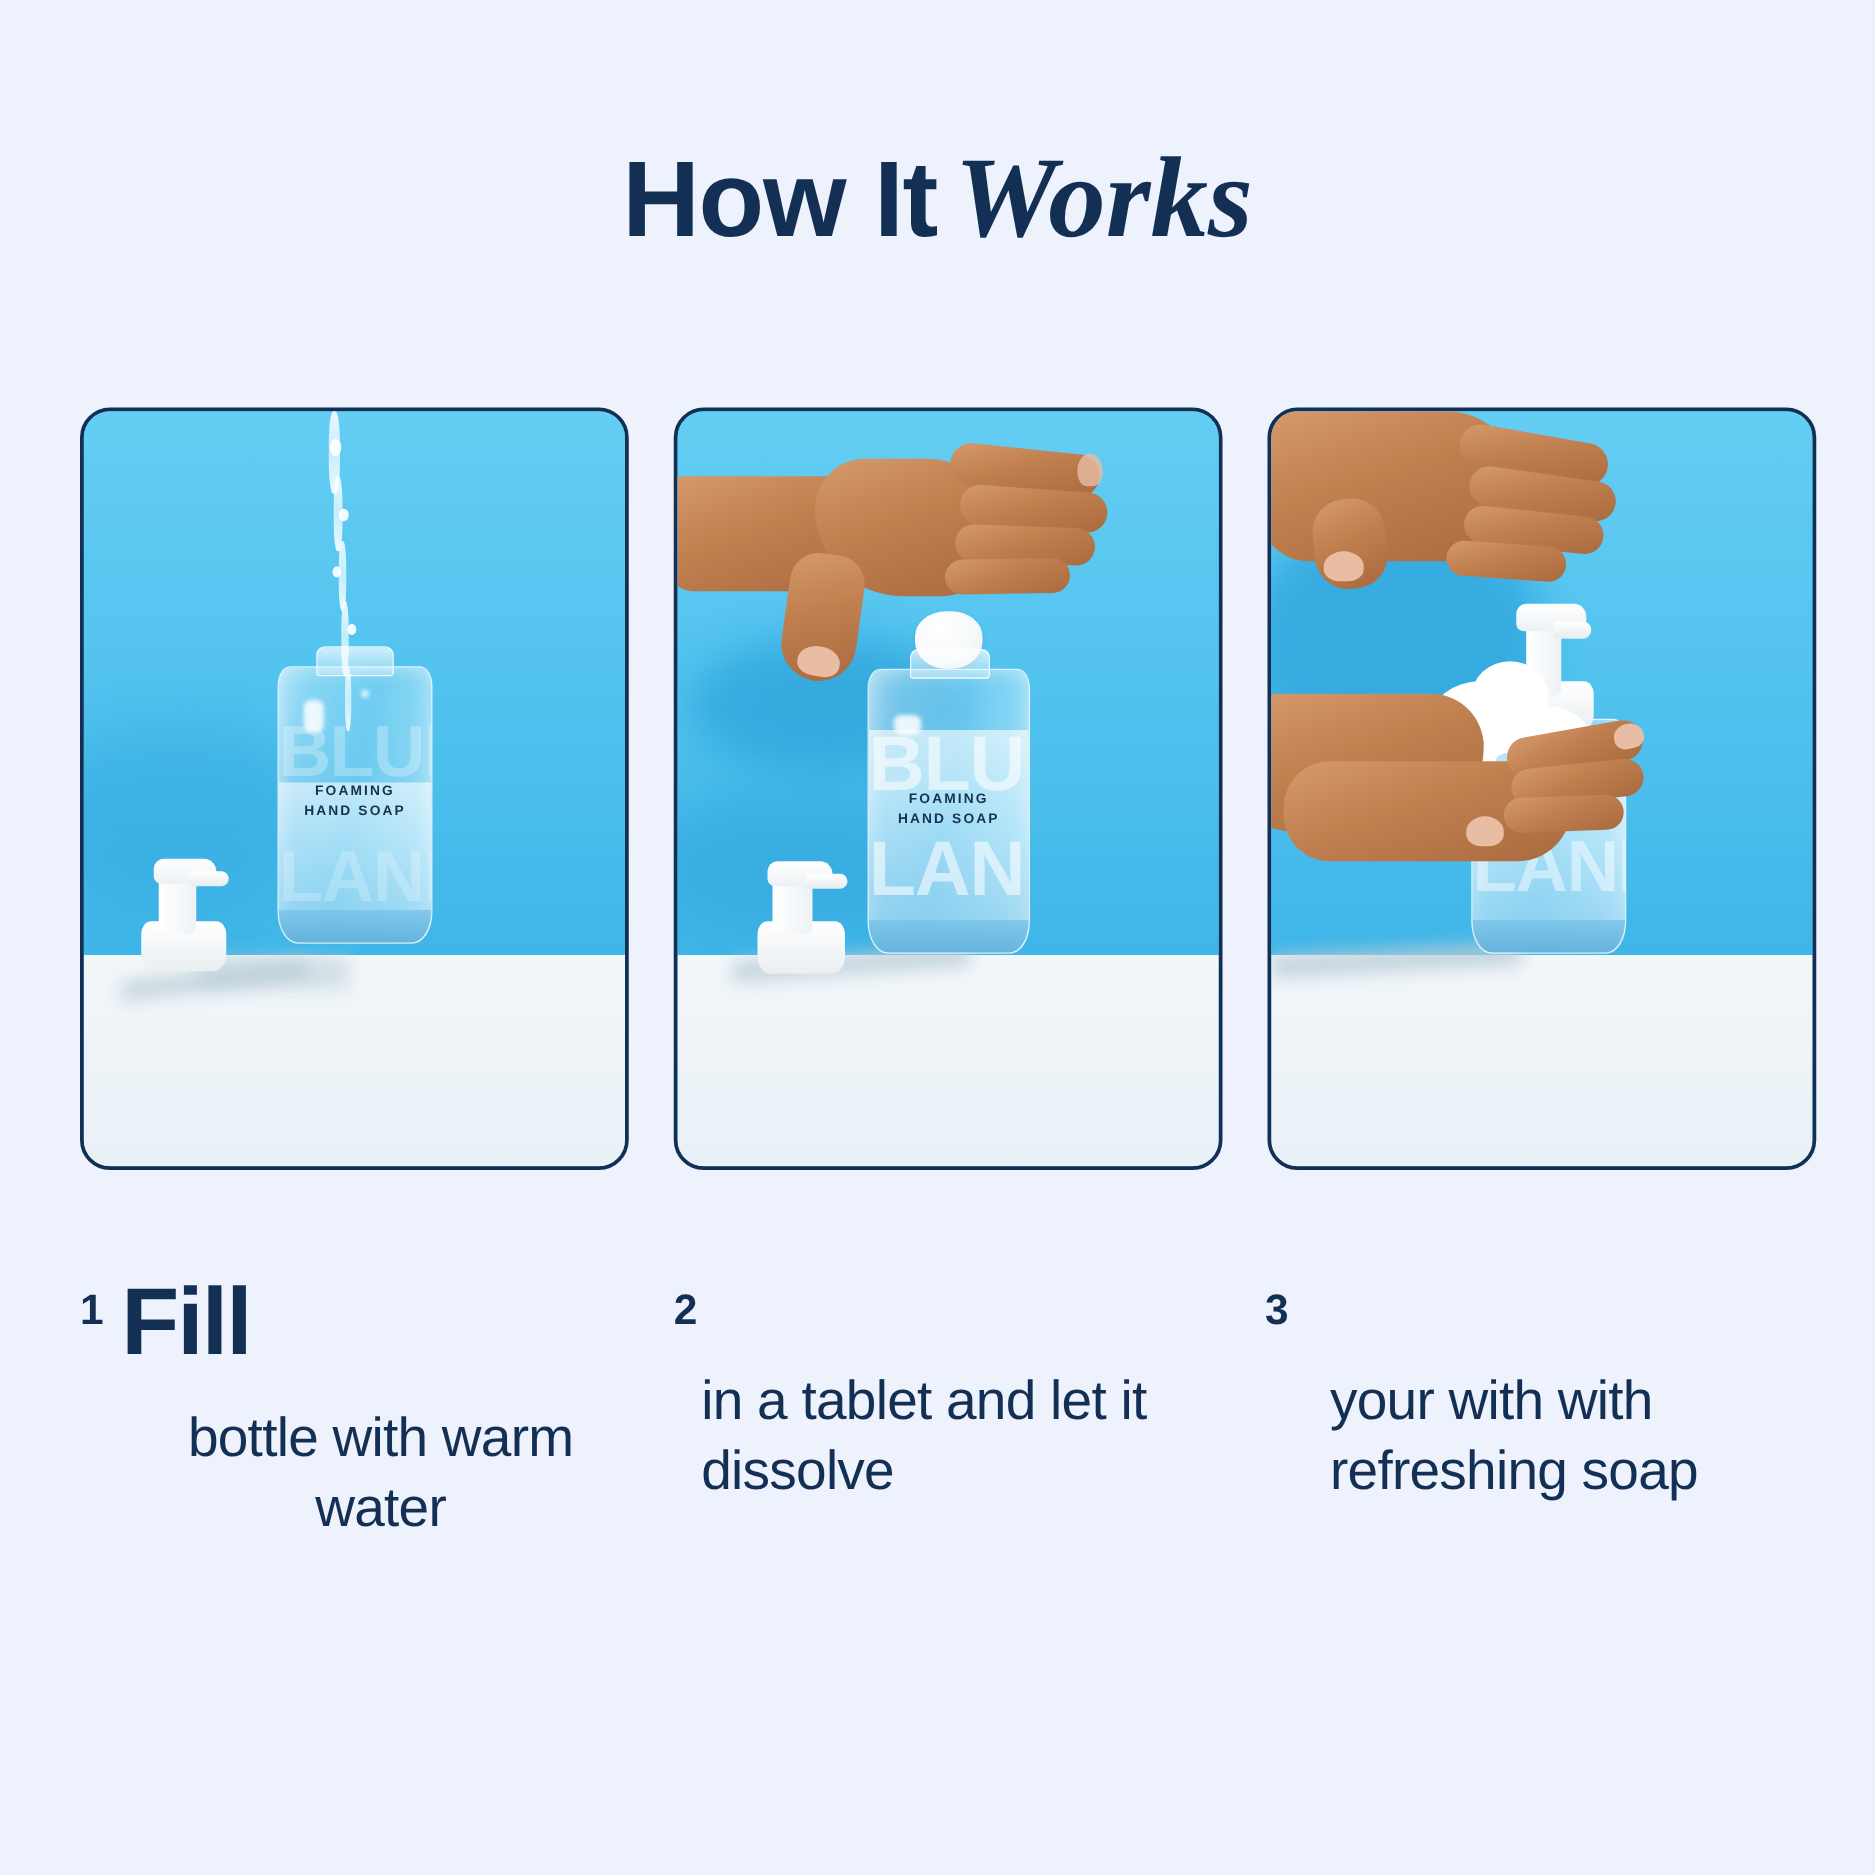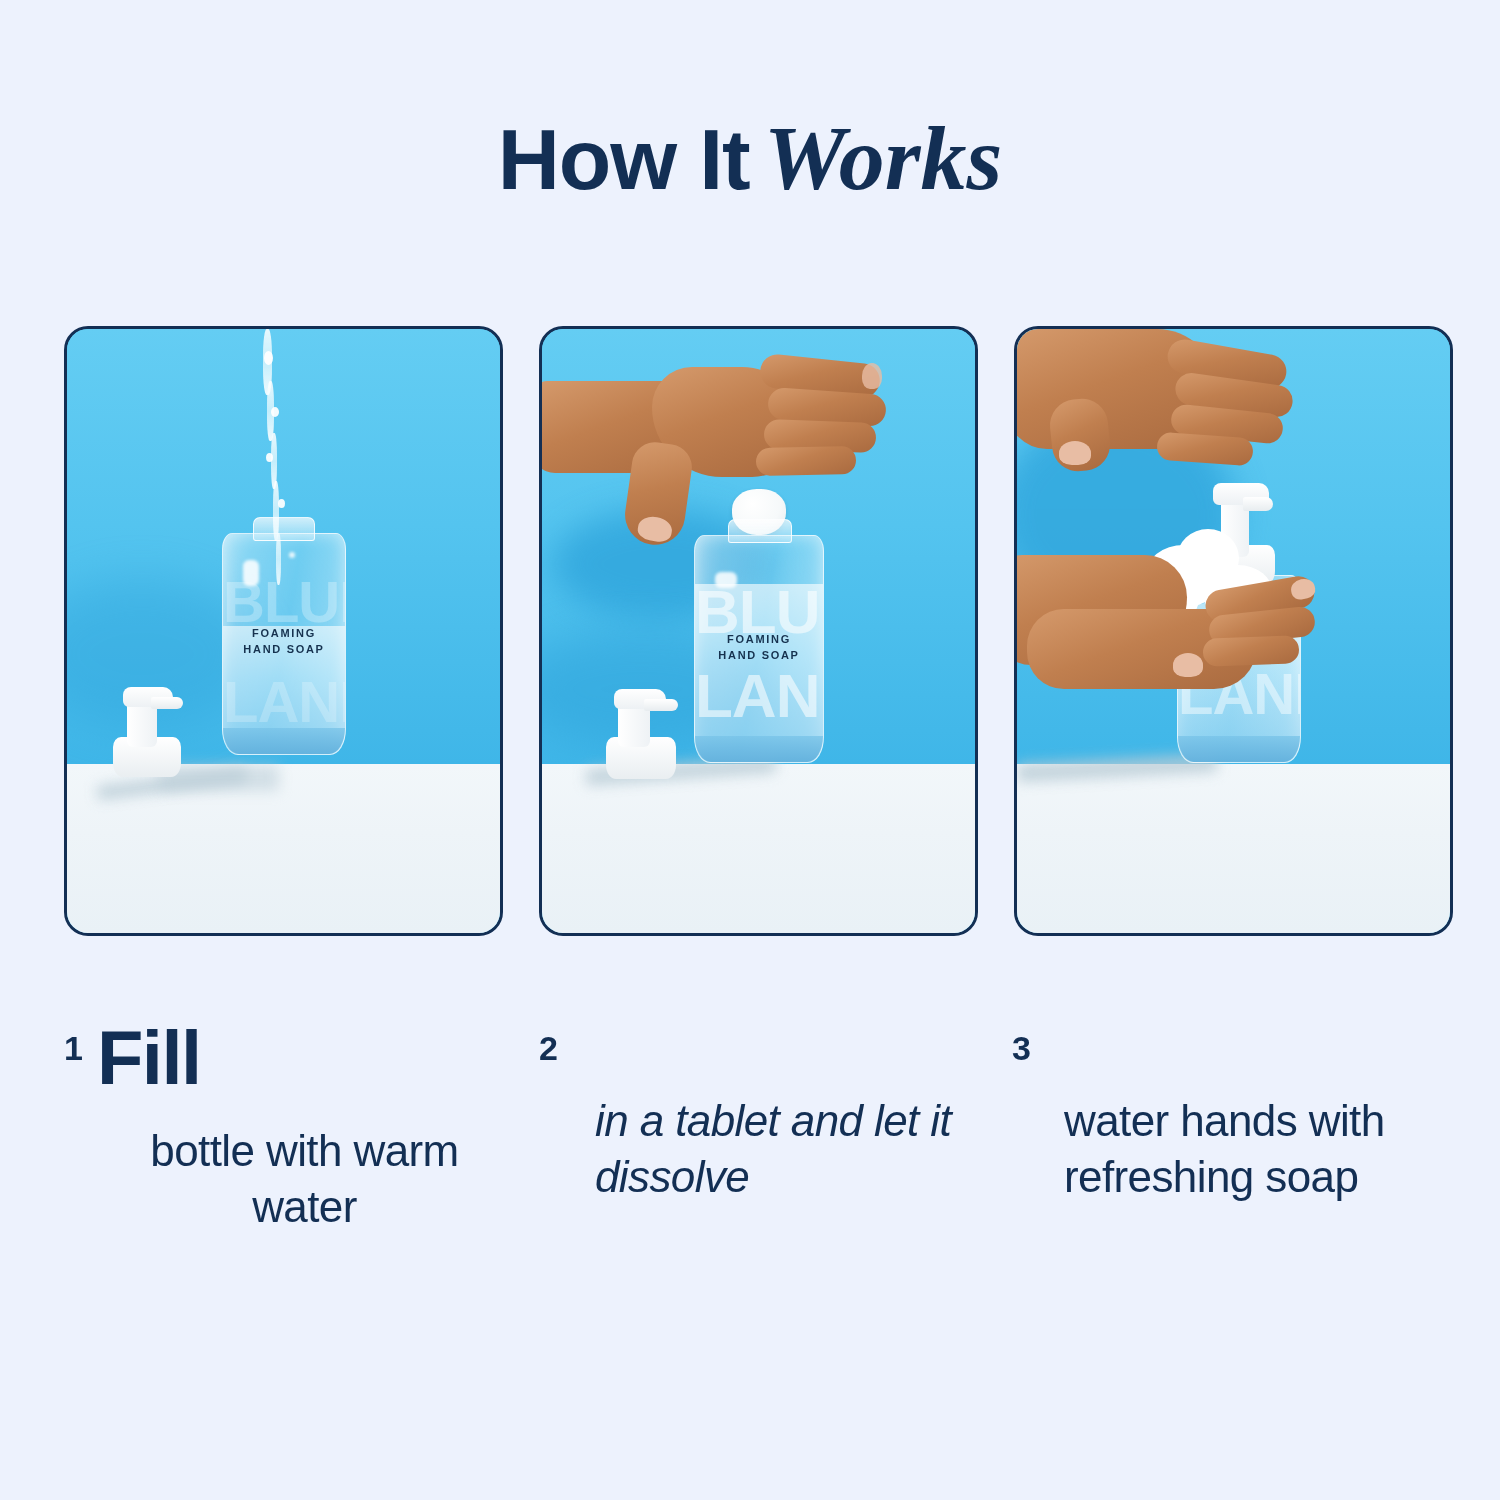--- a/index.html
+++ b/index.html
@@ -285,21 +285,21 @@
   .step-desc {
     color: #132f54;
     font-size: 44px;
     line-height: 1.28;
     letter-spacing: -.6px;
     margin-top: 28px;
   }
   .step-2 .step-head, .step-2 .step-desc { margin-left: 6px; }
   .step-3 .step-head, .step-3 .step-desc { margin-left: 10px; }
   .step-1 .step-desc { margin-left: 48px; text-align: center; }
-  .step-2 .step-desc { margin-left: 62px; font-style: italic; }
+  .step-2 .step-desc { margin-left: 28px; }
   .step-3 .step-desc { margin-left: 62px; }
 </style>
 </head>
 <body>
 
 <div class="page-title">
   <span class="title-sans">How It</span><span class="title-serif">Works</span>
 </div>
 
 <div class="panels">
@@ -456,15 +456,15 @@
     <div class="step-head">
       <span class="step-num">2</span>
     </div>
     <div class="step-desc">in a tablet and let it dissolve</div>
   </div>
 
   <div class="step step-3">
     <div class="step-head">
       <span class="step-num">3</span>
     </div>
-    <div class="step-desc">water hands with refreshing soap</div>
+    <div class="step-desc">your with with refreshing soap</div>
   </div>
 </div>
 
 </body></html>

